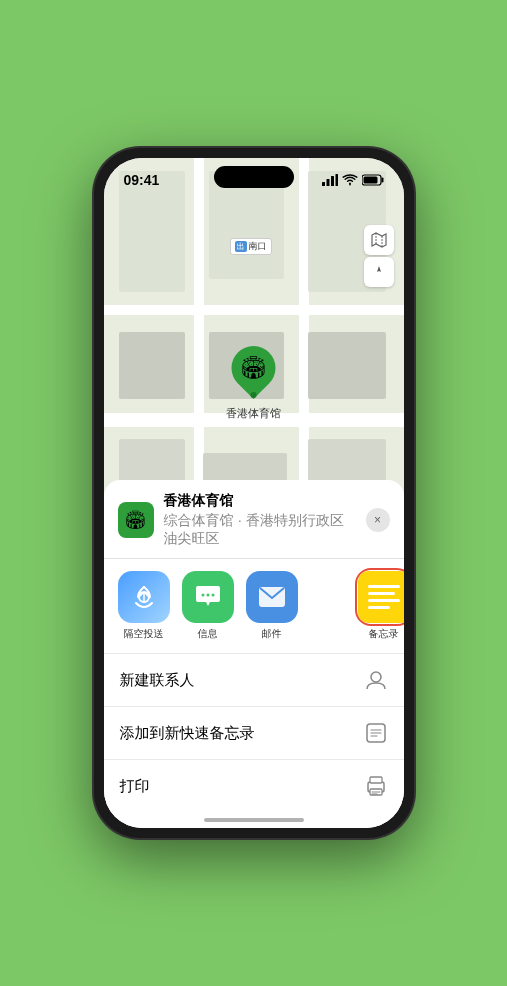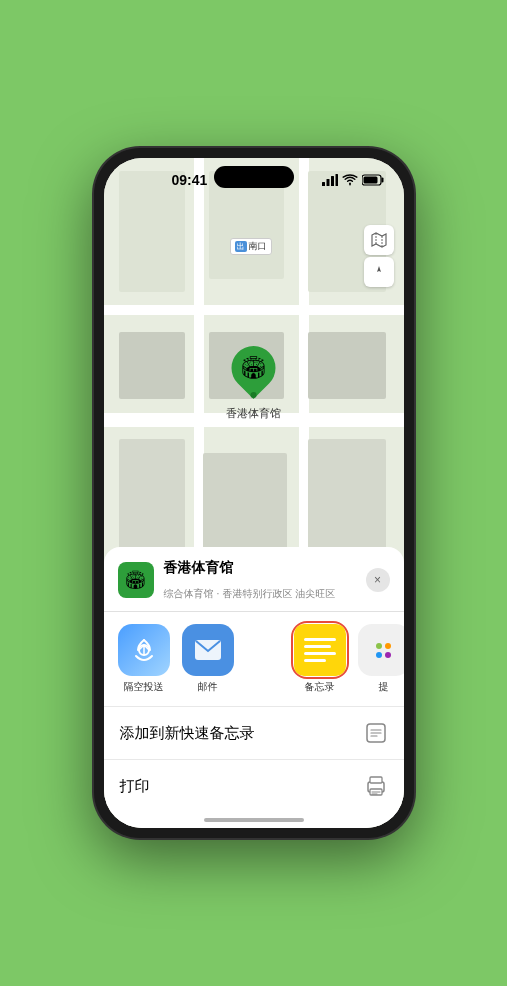--- a/index.html
+++ b/index.html
@@ -41,21 +41,20 @@
       position: absolute;
       top: 0;
       left: 0;
       right: 0;
       z-index: 10;
     }
     .status-time {
       font-size: 14px;
       font-weight: 600;
       color: #000;
-      margin-left: 48px;
     }
     .status-icons {
       display: flex;
       align-items: center;
       gap: 4px;
     }
     .dynamic-island {
       position: absolute;
       top: 8px;
       left: 50%;
@@ -205,23 +204,23 @@
     }
     .venue-info {
       flex: 1;
     }
     .venue-name {
       font-size: 14px;
       font-weight: 600;
       color: #000;
     }
     .venue-sub {
-      font-size: 10px;
+      font-size: 14px;
       color: #888;
-      margin-top: 10px;
+      margin-top: 2px;
     }
     .close-btn {
       width: 24px;
       height: 24px;
       background: #e5e5e5;
       border-radius: 50%;
       display: flex;
       align-items: center;
       justify-content: center;
       font-size: 12px;
@@ -436,20 +435,31 @@
               <circle cx="14" cy="14" r="5" fill="none" stroke="white" stroke-width="2"></circle>
               <path d="M14 4 Q20 9 20 14" fill="none" stroke="white" stroke-width="2" stroke-linecap="round"></path>
               <path d="M14 4 Q8 9 8 14" fill="none" stroke="white" stroke-width="2" stroke-linecap="round"></path>
               <path d="M6 20 Q10 24 14 24 Q18 24 22 20" fill="none" stroke="white" stroke-width="2" stroke-linecap="round"></path>
               <path d="M14 9 L14 19 M10 13 L14 9 L18 13" fill="none" stroke="white" stroke-width="1.5" stroke-linecap="round" stroke-linejoin="round"></path>
             </svg>
           </div>
           <span class="share-label">隔空投送</span>
         </div>
 
+        <div class="share-item">
+          <div class="share-icon-box message">
+            <svg width="28" height="26" viewBox="0 0 28 26">
+              <path d="M4 2 Q2 2 2 4 L2 16 Q2 18 4 18 L12 18 L14 22 L16 18 L24 18 Q26 18 26 16 L26 4 Q26 2 24 2 Z" fill="white"></path>
+              <circle cx="9" cy="11" r="1.5" fill="#3fc66b"></circle>
+              <circle cx="14" cy="11" r="1.5" fill="#3fc66b"></circle>
+              <circle cx="19" cy="11" r="1.5" fill="#3fc66b"></circle>
+            </svg>
+          </div>
+          <span class="share-label">信息</span>
+        </div>
 
         <div class="share-item">
           <div class="share-icon-box mail">
             <svg width="28" height="22" viewBox="0 0 28 22">
               <rect x="1" y="1" width="26" height="20" rx="3" fill="white" opacity="0.9"></rect>
               <path d="M2 2 L14 12 L26 2" fill="none" stroke="#4a90e2" stroke-width="2"></path>
             </svg>
           </div>
           <span class="share-label">邮件</span>
         </div>
@@ -482,20 +492,29 @@
               </div>
             </div>
           </div>
           <span class="share-label">提</span>
         </div>
       </div>
 
       <div class="action-list">
 
 
+        <div class="action-row">
+          <span class="action-label">新建联系人</span>
+          <div class="action-icon">
+            <svg width="22" height="22" viewBox="0 0 22 22">
+              <circle cx="11" cy="8" r="5" fill="none" stroke="#888" stroke-width="1.5"></circle>
+              <path d="M2 20 Q2 14 11 14 Q20 14 20 20" fill="none" stroke="#888" stroke-width="1.5"></path>
+            </svg>
+          </div>
+        </div>
 
 
         <div class="action-row">
           <span class="action-label">添加到新快速备忘录</span>
           <div class="action-icon">
             <svg width="20" height="20" viewBox="0 0 20 20">
               <rect x="1" y="1" width="18" height="18" rx="3" fill="none" stroke="#888" stroke-width="1.5"></rect>
               <path d="M5 7 L15 7 M5 10 L15 10 M5 13 L11 13" stroke="#888" stroke-width="1.2" stroke-linecap="round"></path>
             </svg>
           </div>

